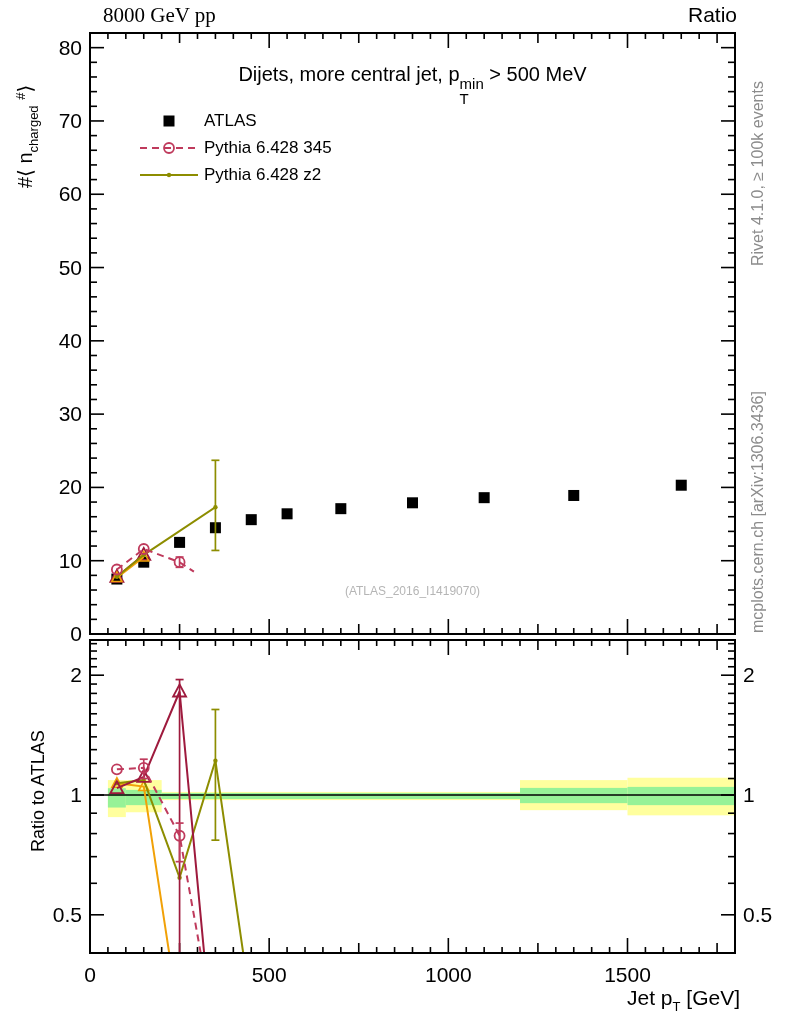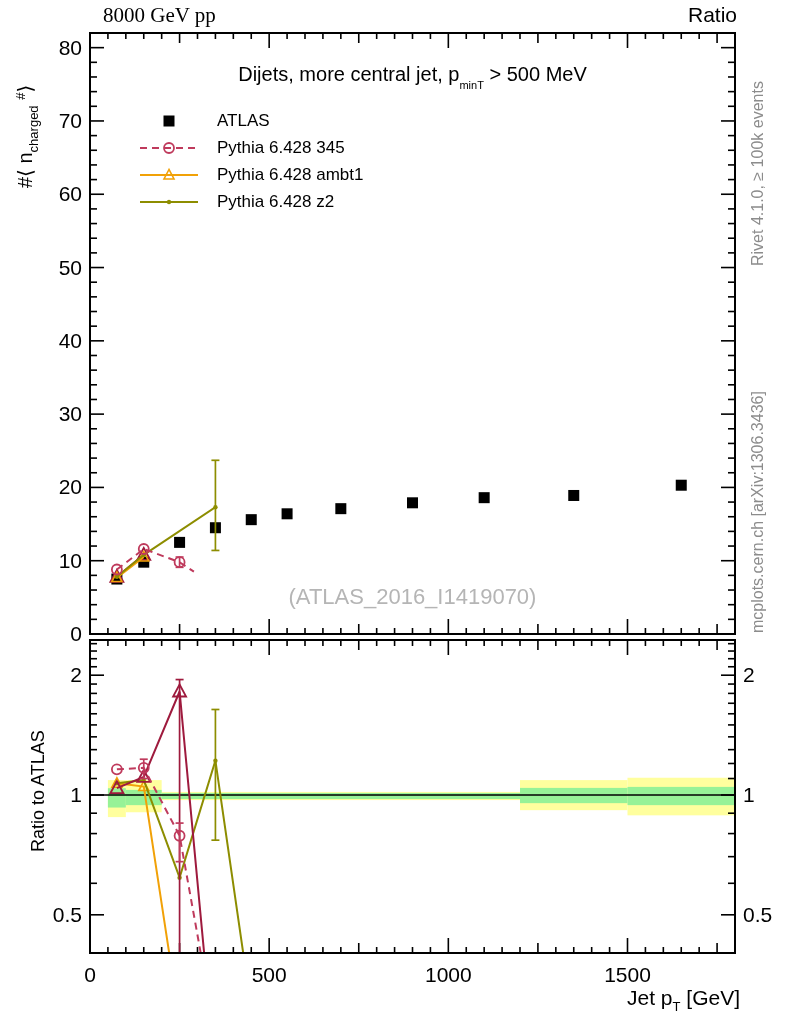--- a/index.html
+++ b/index.html
@@ -1,36 +1,36 @@
 <!DOCTYPE html>
 <html><head>
 <meta charset="utf-8">
 <style>
   html,body{margin:0;padding:0;background:#fff;}
   .page{position:relative;width:786px;height:1024px;background:#fff;
         font-family:"Liberation Sans","DejaVu Sans",sans-serif;color:#000;overflow:hidden;}
   .abs{position:absolute;}
   .hdr{font-size:21px;top:3px;}
   .title-row{left:90px;width:645px;text-align:center;top:63px;font-size:20px;}
-  .watermark{left:90px;width:645px;text-align:center;top:584px;font-size:22px;color:#b5b5b5;}
+  .watermark{left:90px;width:645px;text-align:center;top:584px;font-size:12px;color:#b5b5b5;}
   .rot{transform:rotate(-90deg);transform-origin:0 0;white-space:nowrap;}
   .ylab{left:13px;top:188px;font-size:20px;}
   .ratlab{left:28px;top:852px;font-size:18px;}
   .side{color:#8c8c8c;font-size:16px;}
   .side1{left:749px;top:266px;}
   .side2{left:749px;top:633px;}
   .xlab{right:46px;top:986px;font-size:21px;margin-left:12px;}
   .sub{font-size:13px;vertical-align:-6px;}
   .sup{font-size:13px;vertical-align:7px;}
-  .pstack{display:inline-flex;flex-direction:row;align-items:flex-start;
-          font-size:11px;line-height:1;vertical-align:-8px;}
+  .pstack{display:inline-flex;flex-direction:column;align-items:flex-start;
+          font-size:15px;line-height:1;vertical-align:-8px;}
   .legend{left:138px;top:107px;}
   .leg-row{display:flex;align-items:center;height:27px;}
   .leg-marker{width:62px;height:22px;flex:0 0 62px;}
-  .leg-label{margin-left:17px;font-size:17px;white-space:nowrap;}
+  .leg-label{margin-left:4px;font-size:17px;white-space:nowrap;}
   svg{display:block;}
 </style>
 </head>
 <body>
 
 <div class="page">
 
   <div class="abs hdr" style="left:103px;font-family:Liberation Serif, serif;"><span>8000 GeV pp</span></div>
   <div class="abs hdr" style="right:49px;"><span>Ratio</span></div>
 
@@ -62,27 +62,20 @@
           <rect x="25.5" y="5.5" width="11" height="11" fill="#000000"></rect>
         </svg>
         <span class="leg-label">ATLAS</span>
       </div>
       <div class="leg-row">
         <svg width="62" height="22" class="leg-marker">
           <line x1="2" x2="60" y1="11" y2="11" stroke="#bf3a5c" stroke-width="2" stroke-dasharray="7,5"></line>
           <circle cx="31" cy="11" r="5" fill="none" stroke="#bf3a5c" stroke-width="1.8"></circle>
         </svg>
         <span class="leg-label">Pythia 6.428 345</span>
-      </div>
-      <div class="leg-row">
-        <svg width="62" height="22" class="leg-marker">
-          <line x1="2" x2="60" y1="11" y2="11" stroke="#f1a107" stroke-width="2"></line>
-          <polygon points="31,5.5 26,15 36,15" fill="none" stroke="#f1a107" stroke-width="1.6"></polygon>
-        </svg>
-        <span class="leg-label">Pythia 6.428 ambt1</span>
       </div>
       <div class="leg-row">
         <svg width="62" height="22" class="leg-marker">
           <line x1="2" x2="60" y1="11" y2="11" stroke="#8d8d00" stroke-width="2"></line>
           <circle cx="31" cy="11" r="2.2" fill="#8d8d00"></circle>
         </svg>
         <span class="leg-label">Pythia 6.428 z2</span>
       </div>
     </div>
 

